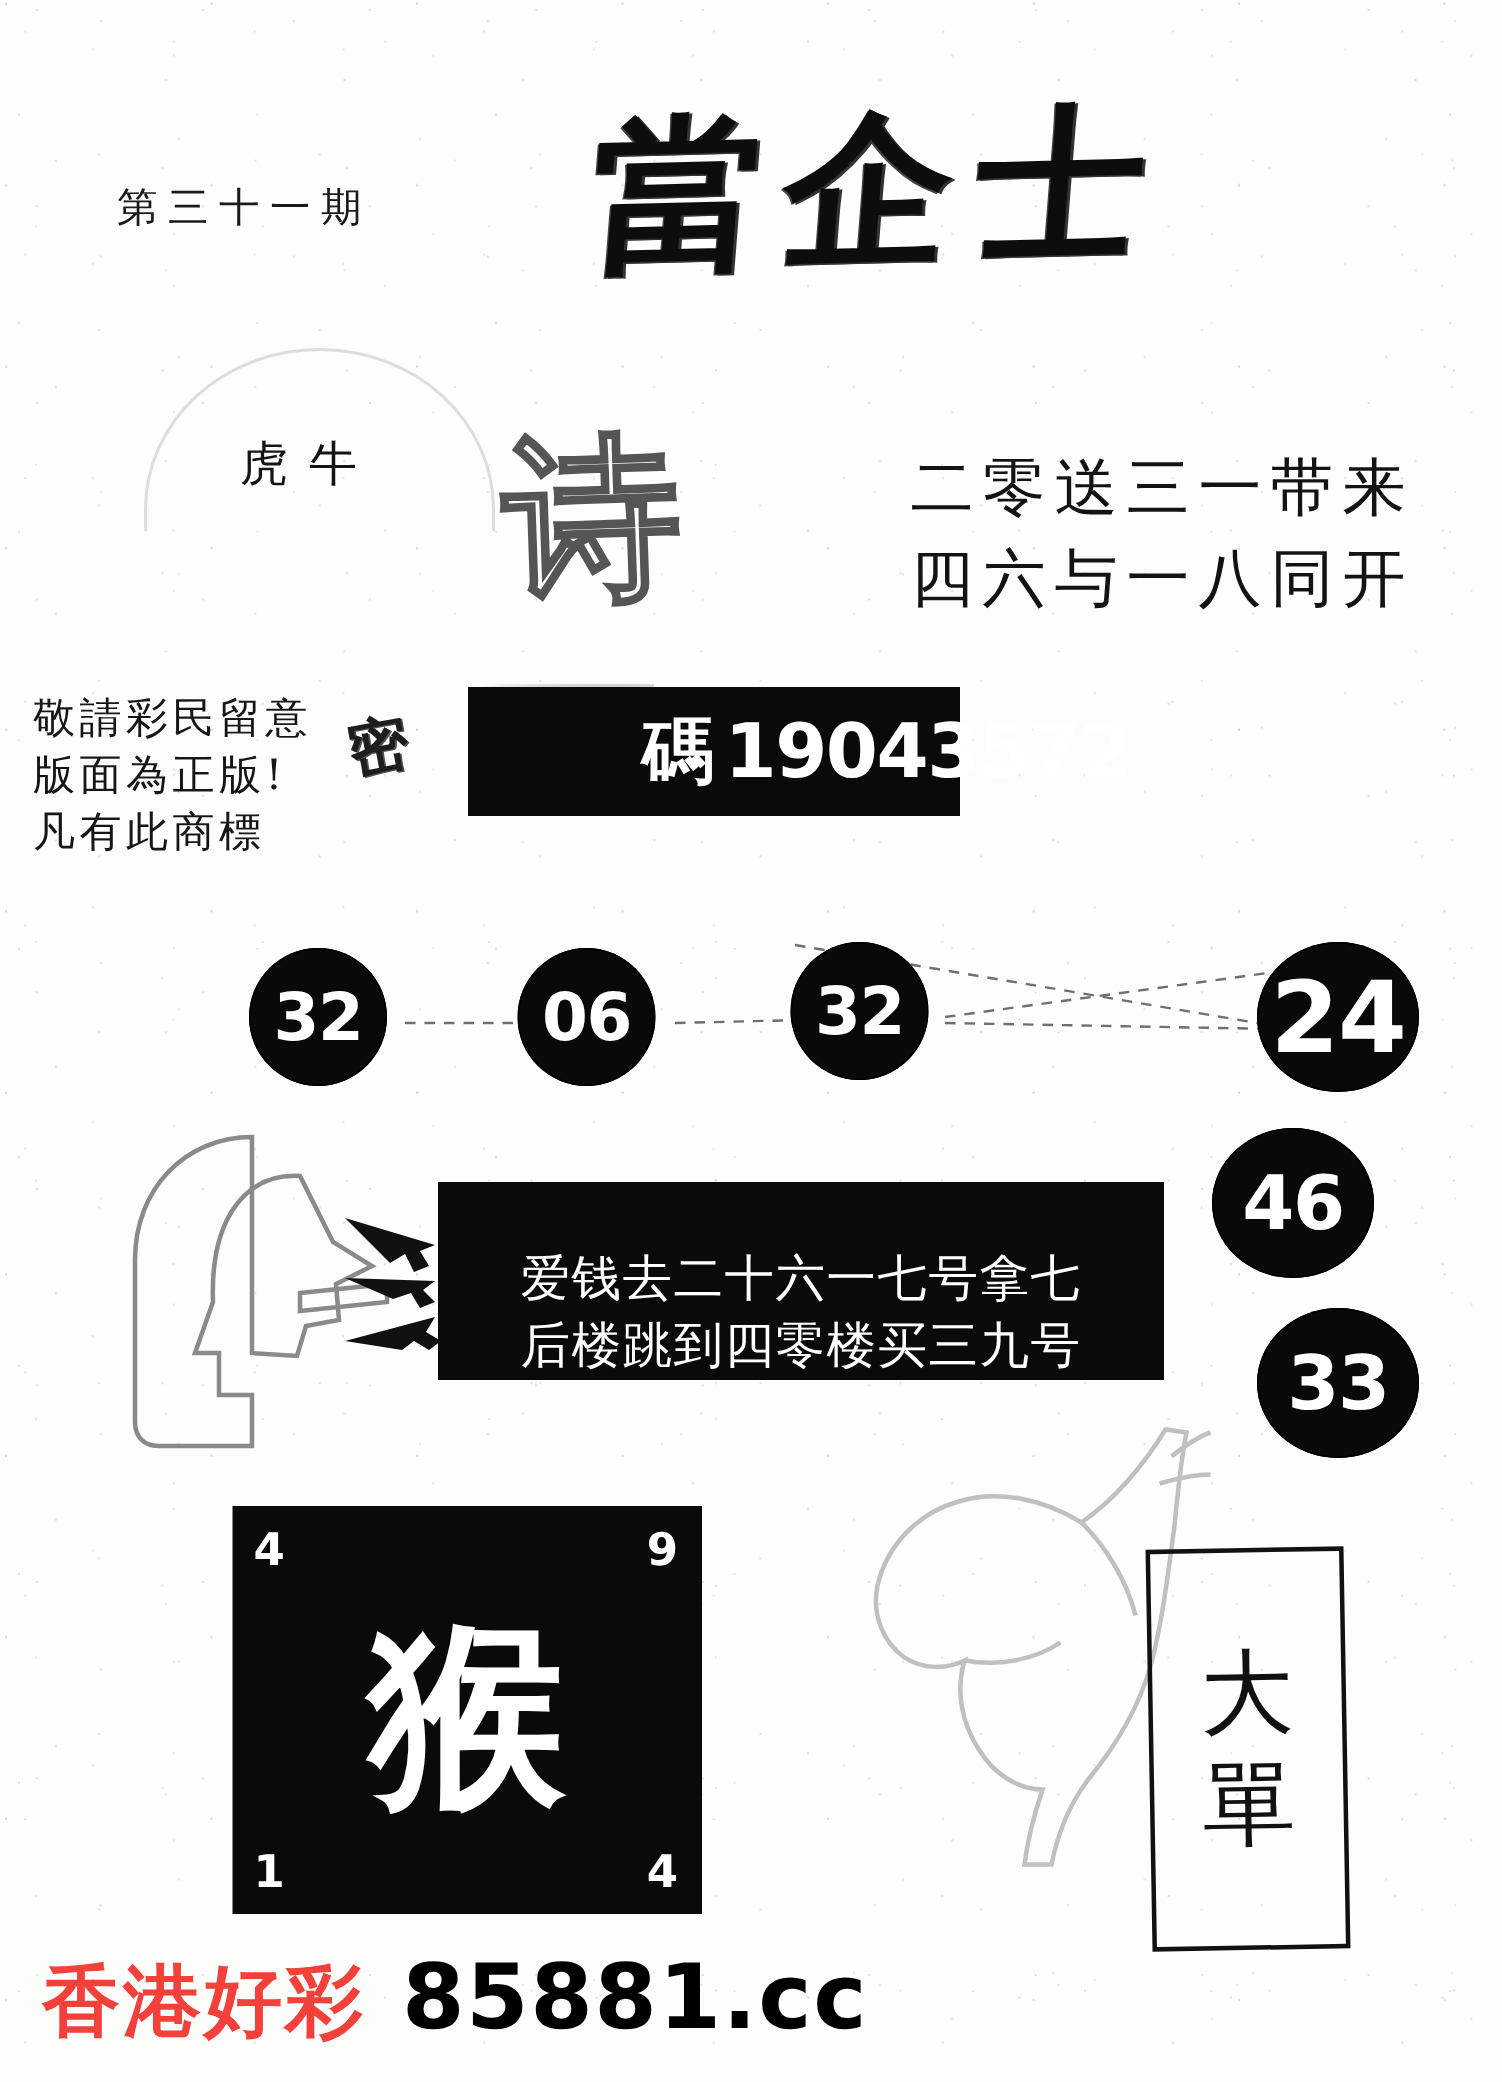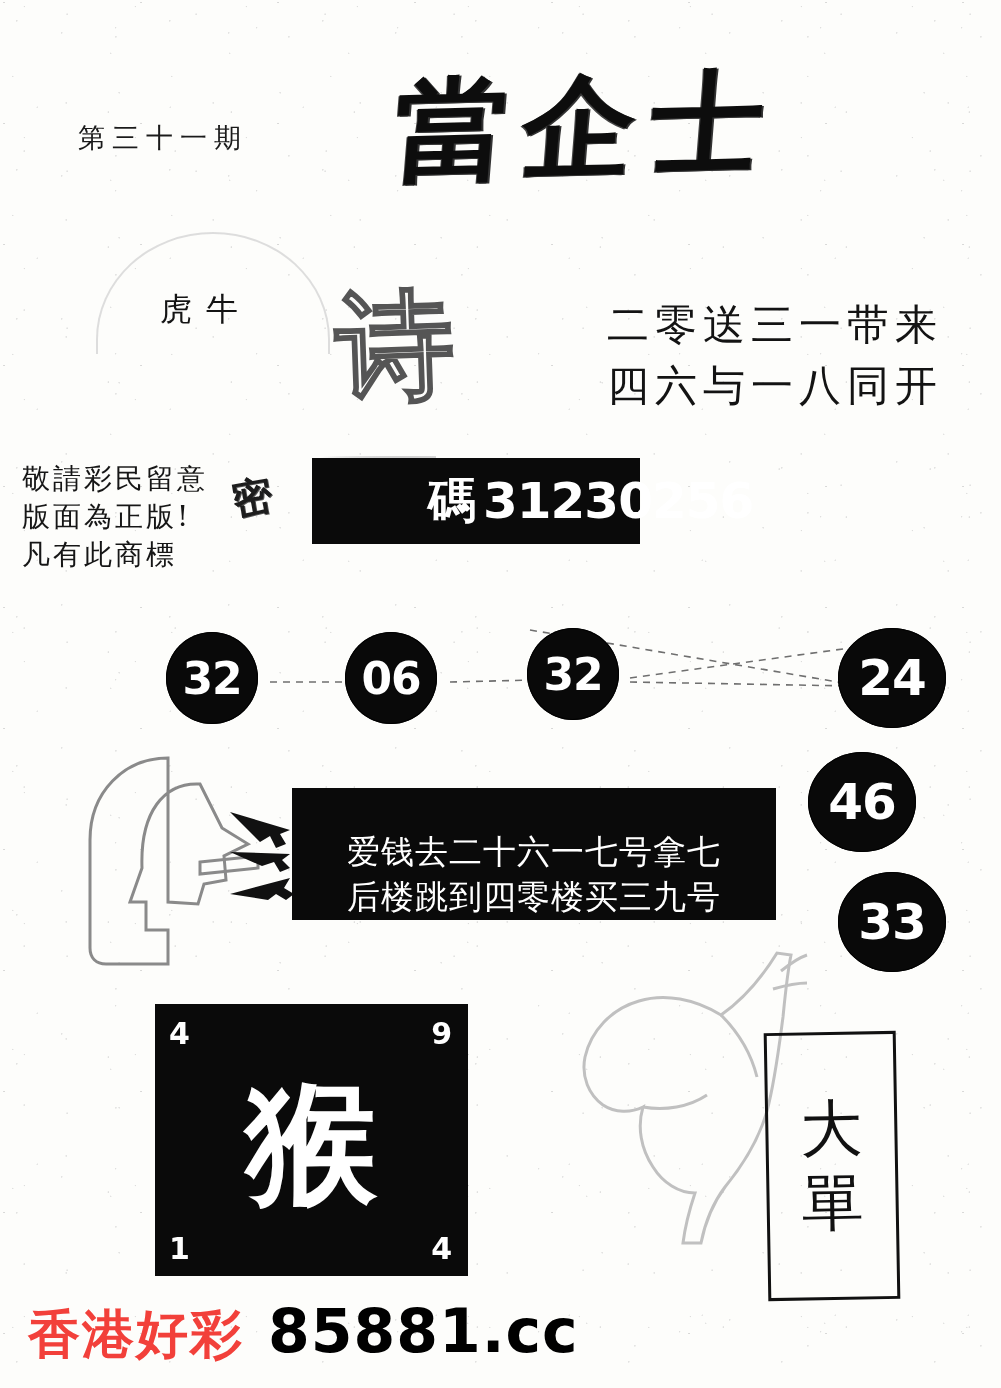--- a/index.html
+++ b/index.html
@@ -132,21 +132,21 @@
     color:#fff;
     display:flex;align-items:center;justify-content:center;
     font-family:"DejaVu Sans","Liberation Sans",sans-serif;
     font-size:44px;font-weight:700;
     letter-spacing:-1px;
     box-shadow:0 0 0 1px #000 inset;
   }
   .ball.b1{left:166px;top:632px;}
   .ball.b2{left:345px;top:632px;}
   .ball.b3{left:527px;top:628px;}
-  .ball.r1{left:838px;top:628px;width:108px;height:100px;font-size:50px;}
+  .ball.r1{left:838px;top:628px;width:108px;height:100px;font-size:66px;}
   .ball.r2{left:808px;top:752px;width:108px;height:100px;font-size:50px;}
   .ball.r3{left:838px;top:872px;width:108px;height:100px;font-size:50px;}
 
   .connector{position:absolute;left:150px;top:600px;width:820px;height:160px;pointer-events:none;}
 
   
   .head-svg{position:absolute;left:72px;top:752px;width:210px;height:220px;}
   .arrows{position:absolute;left:228px;top:800px;width:90px;height:110px;}
   .msg{
     position:absolute;left:292px;top:788px;
@@ -229,21 +229,21 @@
 
   <div class="notice">
     <div>敬請彩民留意</div>
     <div>版面為正版!</div>
     <div>凡有此商標</div>
   </div>
   <div class="smudge"></div>
   <div class="stamp">密</div>
   <div class="code-bar">
     <span class="mark">碼</span>
-    <span class="digits">31230256</span>
+    <span class="digits">19043572</span>
   </div>
 
   <svg class="connector" viewBox="0 0 820 160">
     <g stroke="#6f6f6f" stroke-width="1.6" fill="none" stroke-dasharray="7 6">
       <line x1="120" y1="82" x2="205" y2="82"></line>
       <line x1="300" y1="82" x2="385" y2="80"></line>
       <line x1="480" y1="78" x2="700" y2="48"></line>
       <line x1="480" y1="82" x2="700" y2="86"></line>
       <line x1="380" y1="30" x2="700" y2="84"></line>
       <line x1="700" y1="48" x2="700" y2="86"></line>

